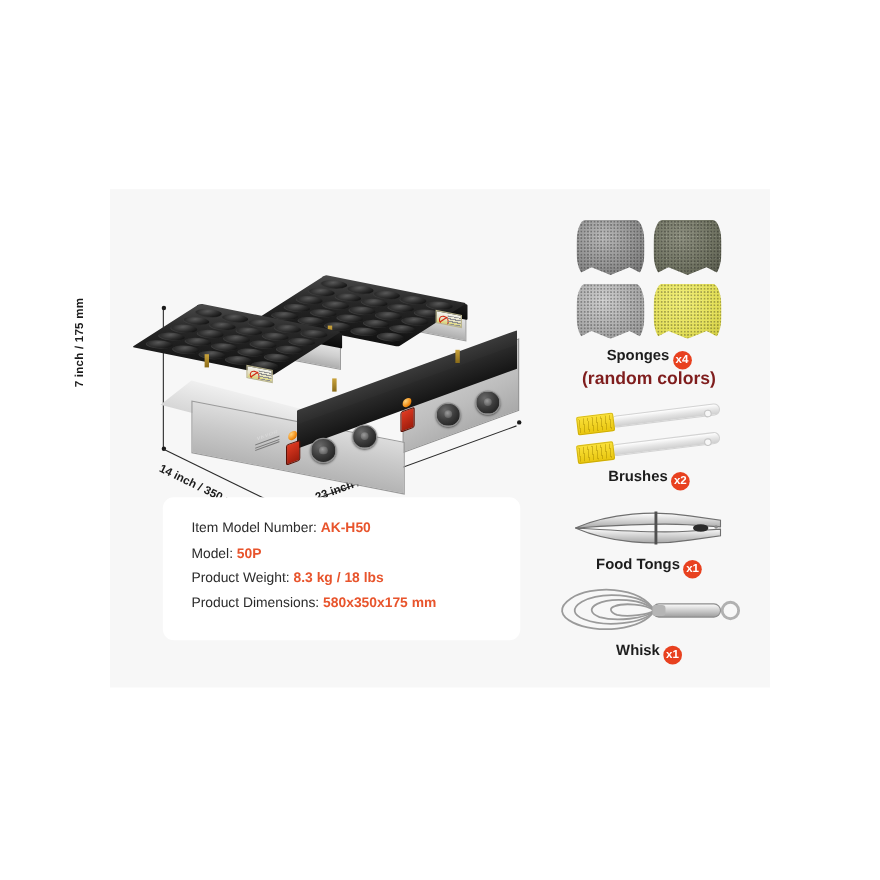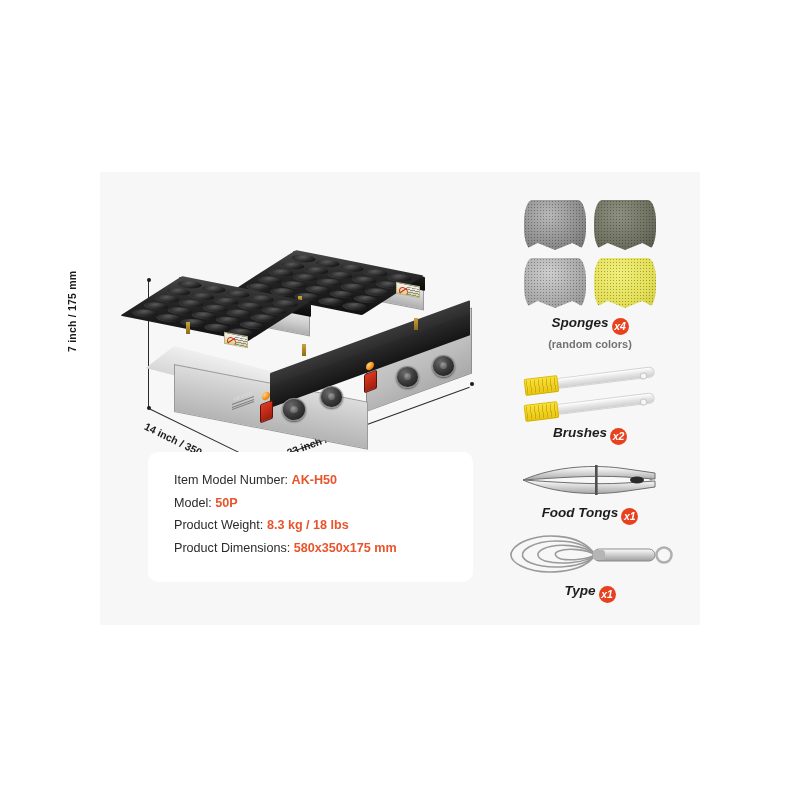--- a/index.html
+++ b/index.html
@@ -361,26 +361,25 @@
     width: 196px;
     height: 400px;
   }
   .accessory-group { position: absolute; width: 196px; text-align: center; }
   .accessory-caption {
     font-size: 13.5px;
     font-weight: bold;
     color: #1d1d1d;
     white-space: nowrap;
     line-height: 18px;
-    font-style: italic;
   }
   .accessory-caption-sub {
-    font-size: 11px;
+    font-size: 16px;
     font-weight: bold;
-    color: #737373;
+    color: #7f1d1d;
     line-height: 18px;
   }
   .qty-badge {
     display: inline-block;
     vertical-align: -3px;
     width: 17px; height: 17px;
     line-height: 17px;
     border-radius: 50%;
     background: #e8411f;
     color: #ffffff;
@@ -690,18 +689,18 @@
           <path d="M92 25 C 78 2, 34 2, 16 14 C 4 22, 6 30, 18 36 C 38 46, 80 44, 92 25 Z"></path>
           <path d="M92 25 C 80 8, 42 8, 26 17 C 16 23, 18 29, 28 33 C 46 40, 82 38, 92 25 Z"></path>
           <path d="M92 25 C 82 14, 52 13, 40 19 C 32 23, 34 28, 42 31 C 56 35, 84 33, 92 25 Z"></path>
           <path d="M92 25 C 84 19, 64 18, 56 21 C 50 23, 52 27, 58 29 C 68 31, 86 29, 92 25 Z"></path>
         </g>
         <rect x="90" y="19" width="62" height="12" rx="6" fill="url(#steel2)" stroke="#8d8d8d" stroke-width="1"></rect>
         <rect x="90" y="20" width="12" height="10" rx="3" fill="#b5b5b5"></rect>
         <circle cx="161" cy="25" r="7.5" fill="none" stroke="#b0b0b0" stroke-width="2.6"></circle>
       </svg>
       <div class="accessory-caption">
-        <span>Type</span><span class="qty-badge">x1</span>
+        <span>Whisk</span><span class="qty-badge">x1</span>
       </div>
     </div>
 
   </div>
 </div>
 
 </body></html>

